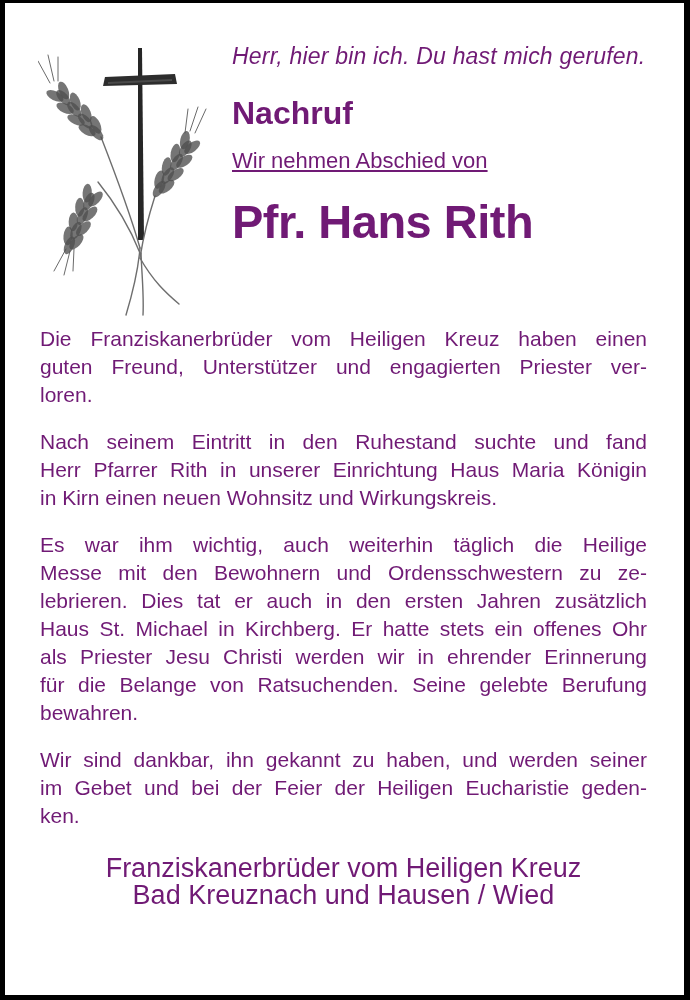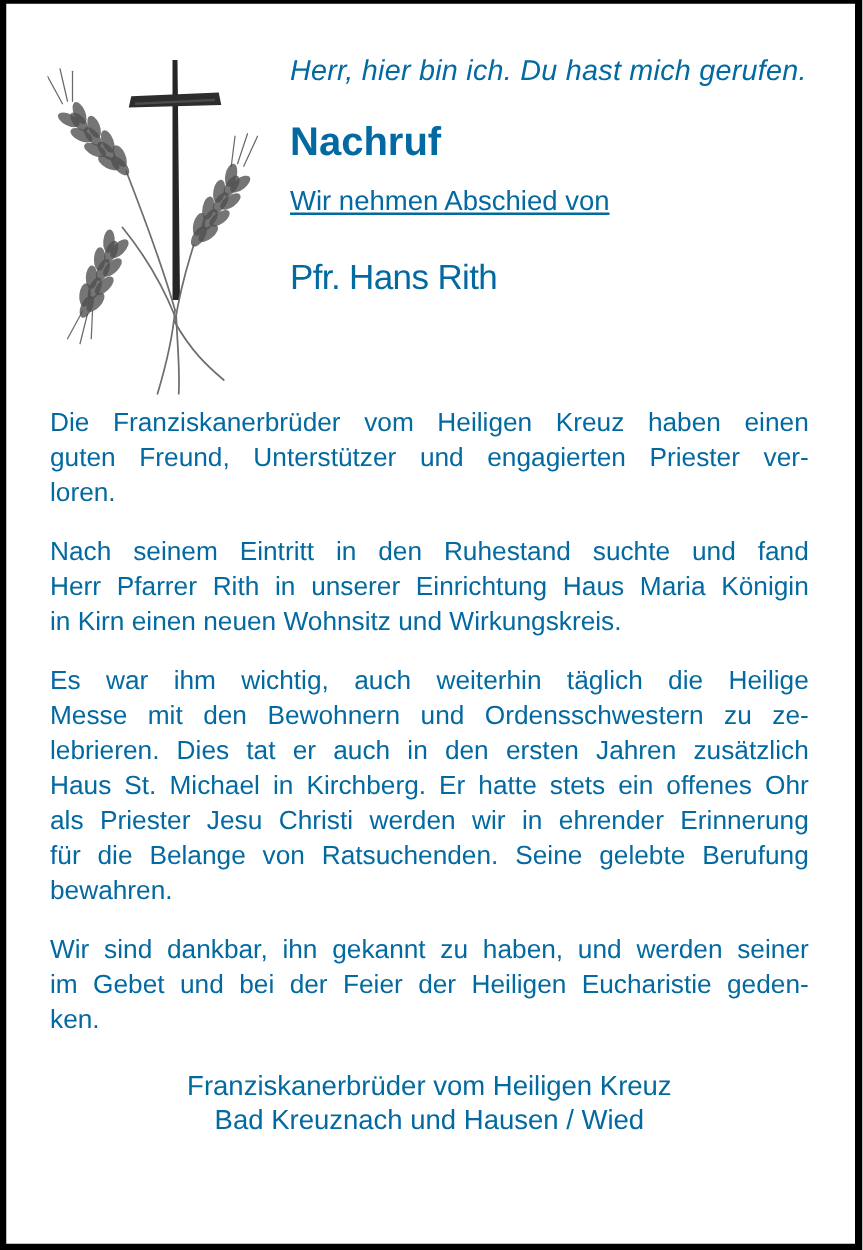--- a/index.html
+++ b/index.html
@@ -6,21 +6,21 @@
   .page {
     position: relative;
     width: 690px;
     height: 1000px;
     box-sizing: border-box;
     background: #ffffff;
     border-style: solid;
     border-color: #000000;
     border-width: 3px 6px 5px 5px;
     font-family: "Liberation Sans", sans-serif;
-    color: #0369a1;
+    color: #701a75;
     overflow: hidden;
   }
   .illustration {
     position: absolute;
     left: 33px;
     top: 38px;
     width: 172px;
     height: 278px;
   }
   .header-block { margin-left: 227px; }
@@ -38,22 +38,22 @@
     line-height: 32px;
   }
   .intro {
     margin-top: 18px;
     font-size: 22px;
     line-height: 28px;
     text-decoration: underline;
   }
   .deceased-name {
     margin-top: 22px;
-    font-weight: normal;
-    font-size: 28px;
+    font-weight: bold;
+    font-size: 47px;
     line-height: 50px;
     letter-spacing: -0.5px;
   }
   .dates {
     margin-top: 10px;
     font-weight: bold;
     font-size: 23px;
     line-height: 28px;
   }
   .dates .death-date { margin-left: 38px; }
@@ -61,21 +61,21 @@
     margin: 78px 37px 0 35px;
     font-size: 21px;
     line-height: 28px;
   }
   .para + .para { margin-top: 19px; }
   .jline { text-align: justify; text-align-last: justify; }
   .jline.last { text-align-last: left; }
   .signature {
     margin-top: 25px;
     text-align: center;
-    font-size: 22px;
+    font-size: 27px;
     line-height: 27px;
   }
 </style>
 </head>
 <body>
 
 <div class="page">
 
   <svg class="illustration" viewBox="0 0 172 278" aria-hidden="true">
     <defs>

